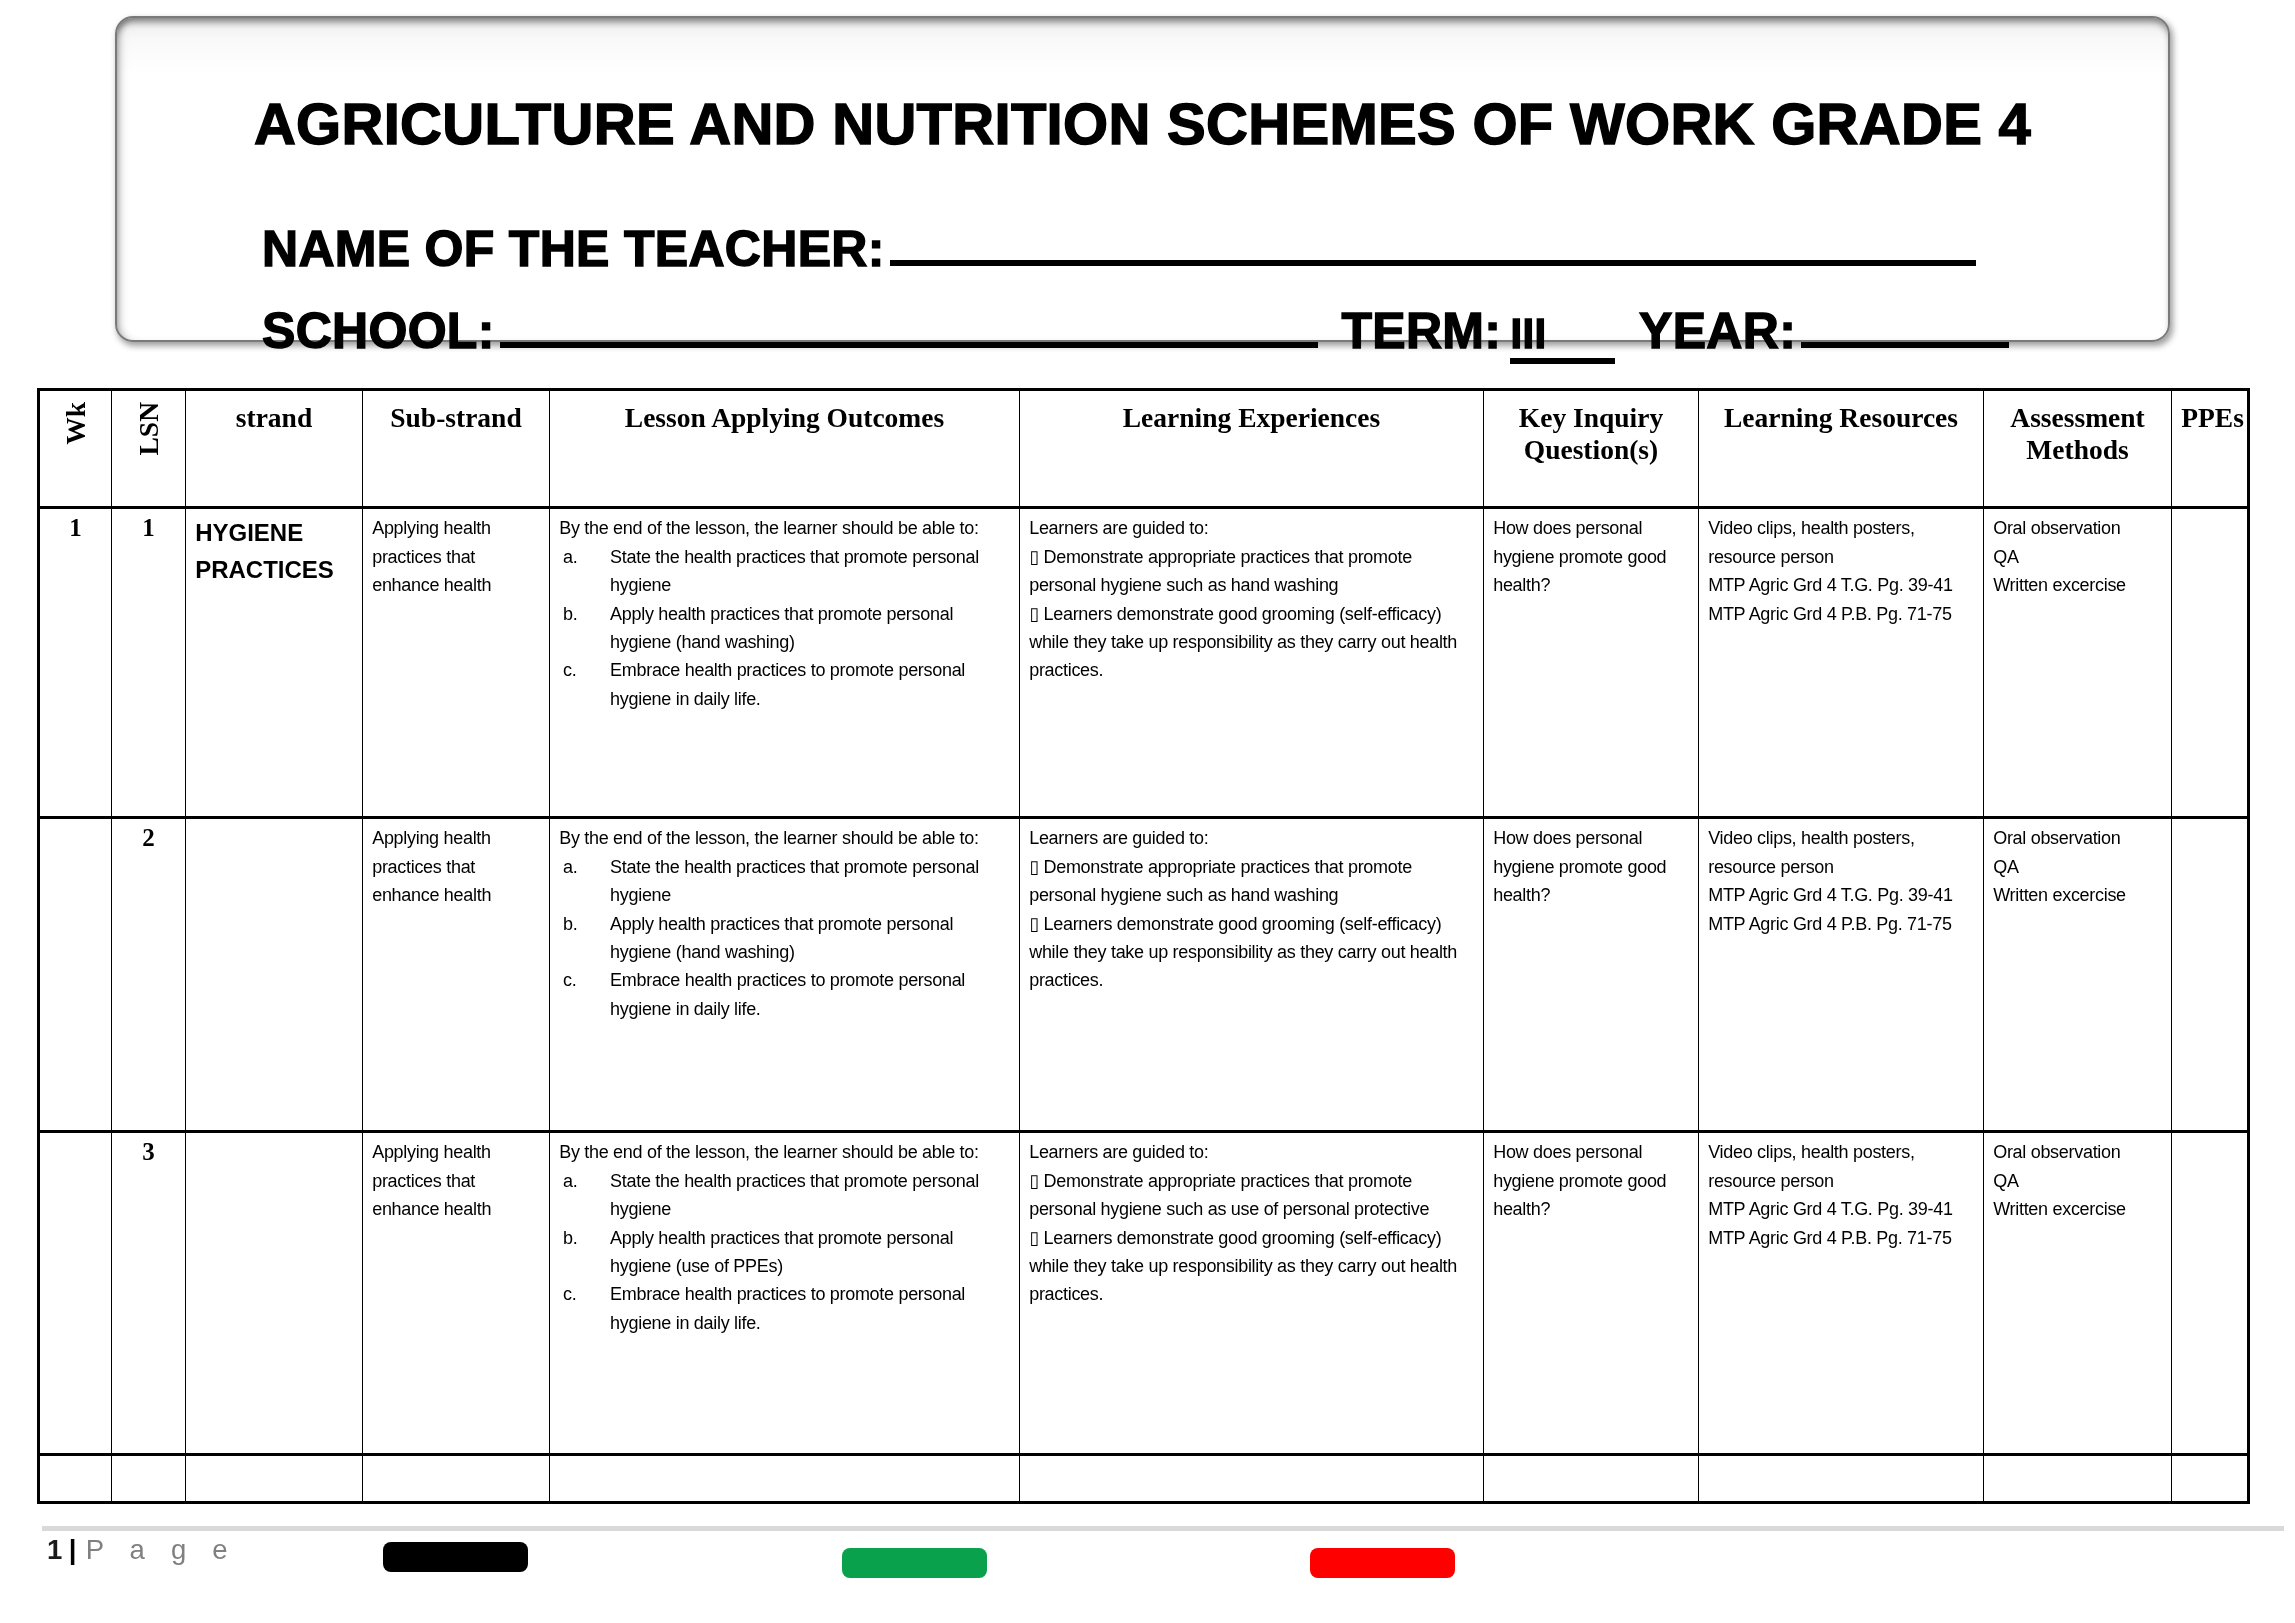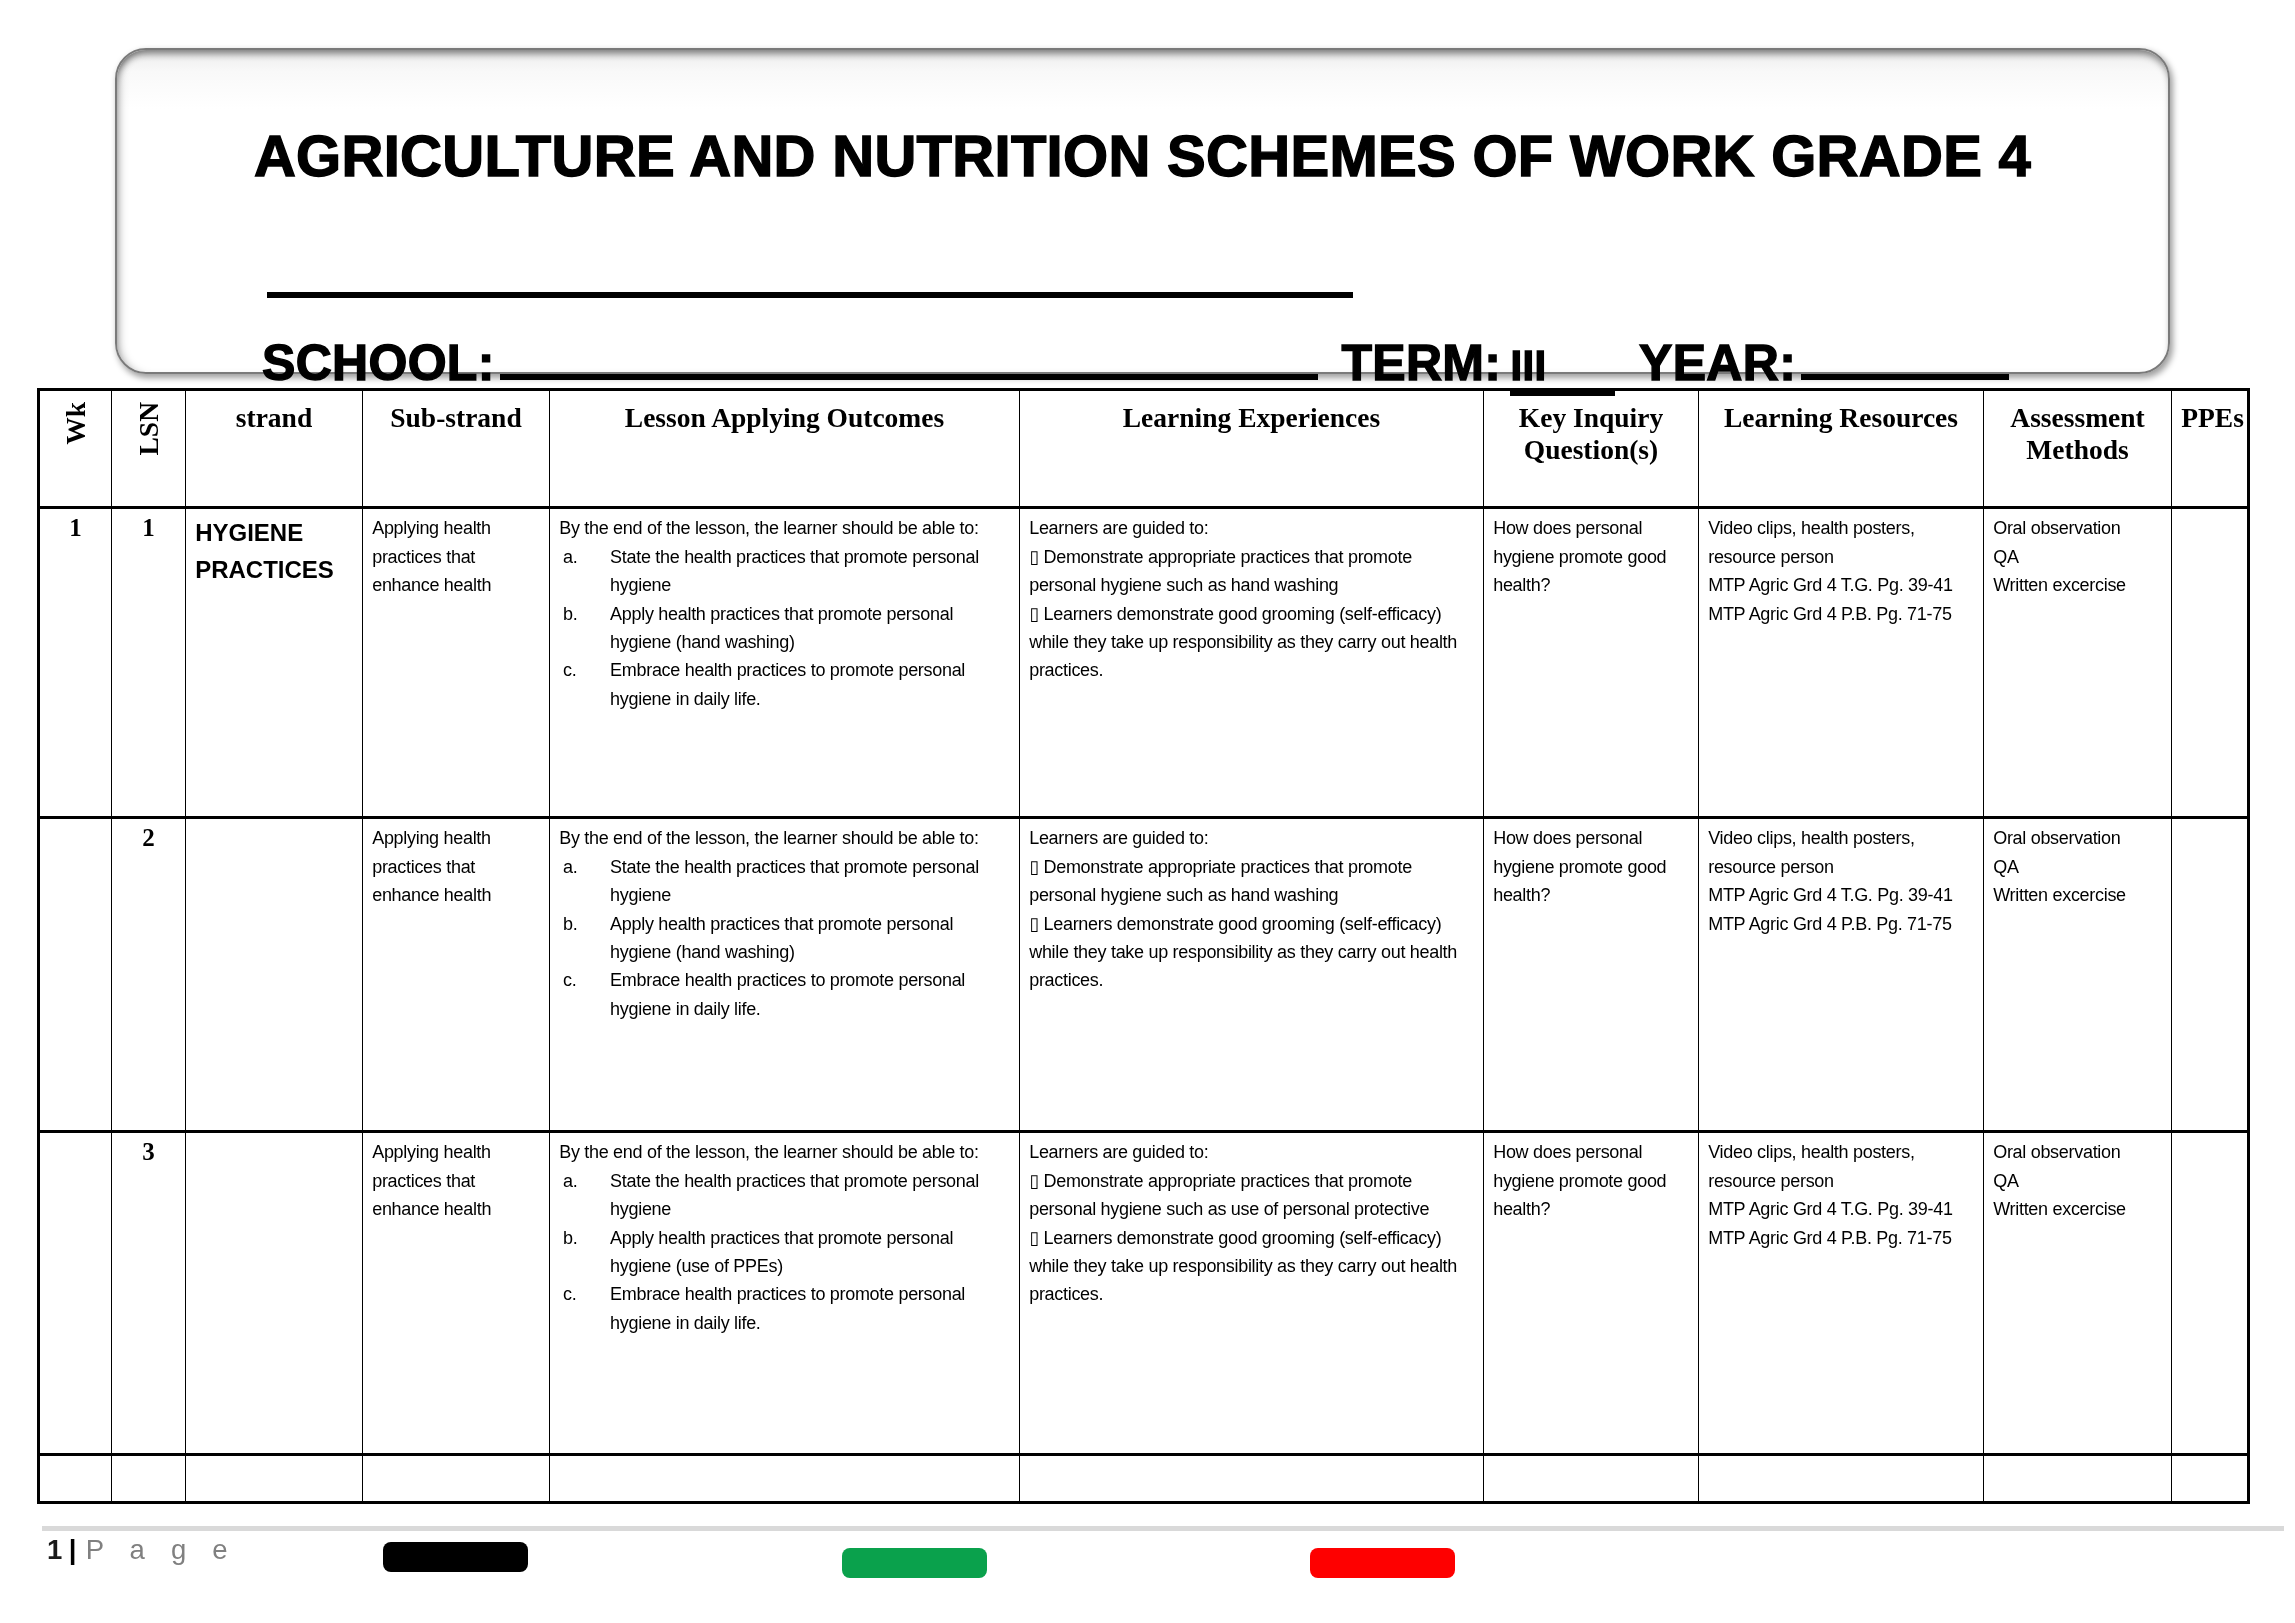--- a/index.html
+++ b/index.html
@@ -7,24 +7,24 @@
     width:2295px; height:1623px;
     background:#ffffff;
     position:relative;
     font-family:"Liberation Sans","DejaVu Sans",sans-serif;
     color:#000;
     overflow:hidden;
   }
 
   
   .header-box {
-    position:absolute; left:115px; top:48px;
+    position:absolute; left:115px; top:16px;
     width:2051px; height:322px;
     border:2.6px solid #7a7a7a;
-    border-radius:31px;
+    border-radius:18px;
     background:linear-gradient(180deg,#ececec 0px,#f9f9f9 22px,#ffffff 59px);
     box-shadow: inset 0 6.5px 7.9px -2.6px rgba(0,0,0,0.45),
                 inset 7.9px 0 9.2px -6.5px rgba(0,0,0,0.35),
                 2.6px 3.9px 5.9px rgba(0,0,0,0.38);
   }
   .fat {
     font-weight:bold;
     -webkit-text-stroke:1.4px #000;
     letter-spacing:0.3px;
   }
@@ -113,21 +113,21 @@
   .bar-green { left:842px; top:1548px; }
   .bar-red   { left:1310px; top:1548px; }
 </style>
 </head>
 <body>
 
 <div class="header-box">
   <div class="doc-title fat">AGRICULTURE AND NUTRITION SCHEMES OF WORK GRADE 4</div>
 
   <div class="field-row row-teacher">
-    <span class="blank" style="width:1086px;"></span>
+    <span class="fat">NAME OF THE TEACHER:</span><span class="blank" style="width:1086px;"></span>
   </div>
 
   <div class="field-row row-school">
     <span class="fat">SCHOOL:</span><span class="blank" style="width:818px;"></span><span class="fat gap-l">TERM:</span><span class="term-value fat">III</span><span class="fat gap-l">YEAR:</span><span class="blank" style="width:208px;"></span>
   </div>
 </div>
 
 <table class="sow">
   <colgroup>
     <col style="width:73px">

